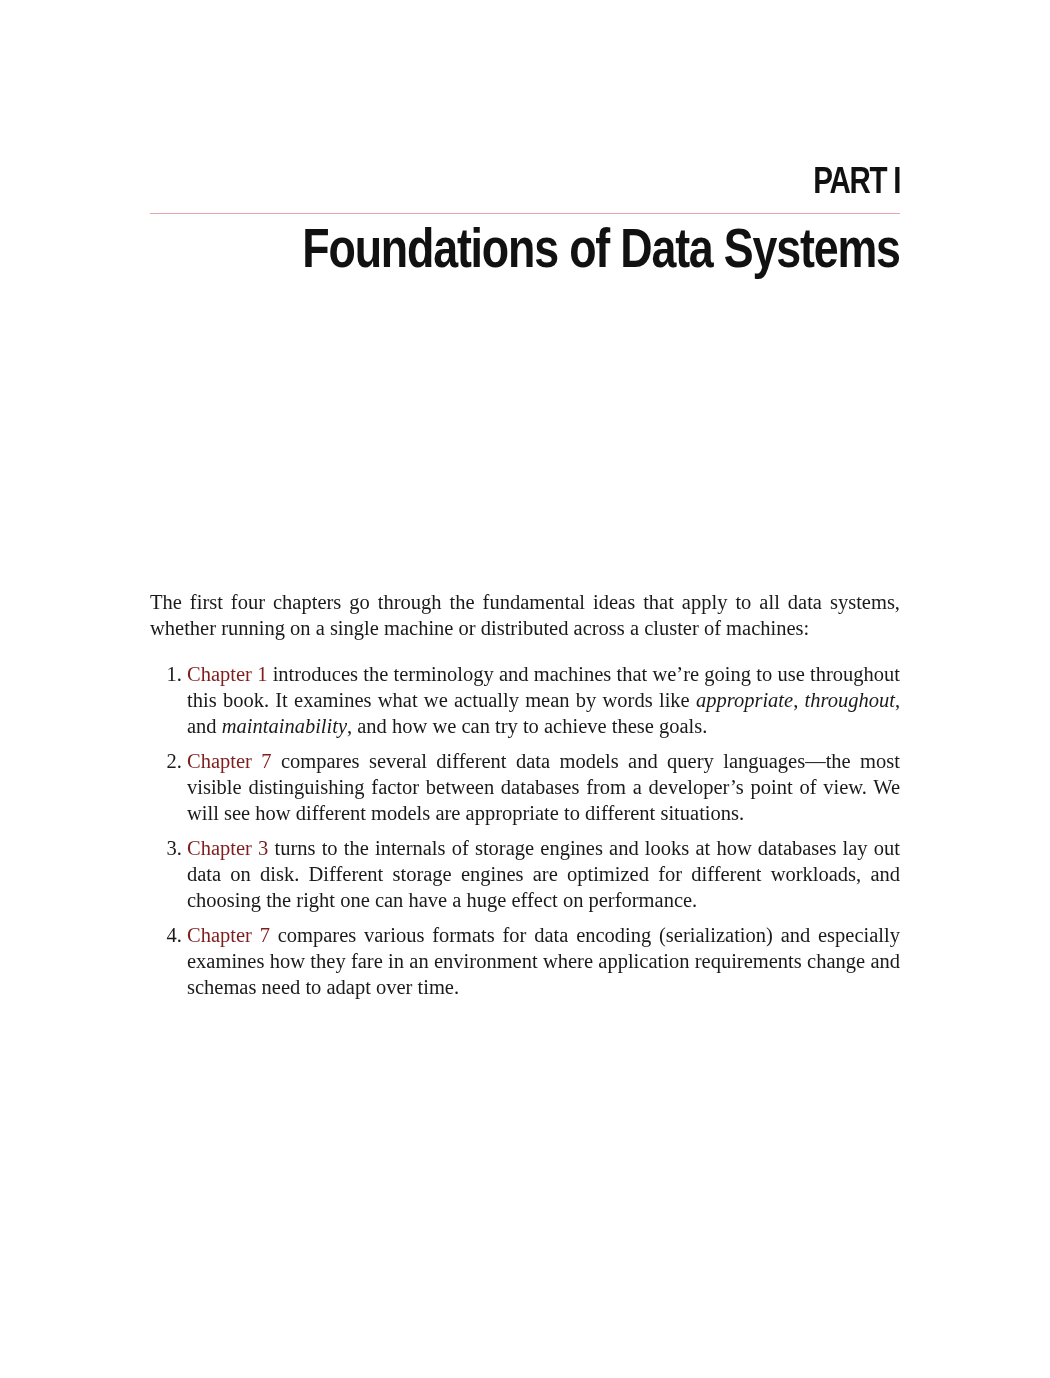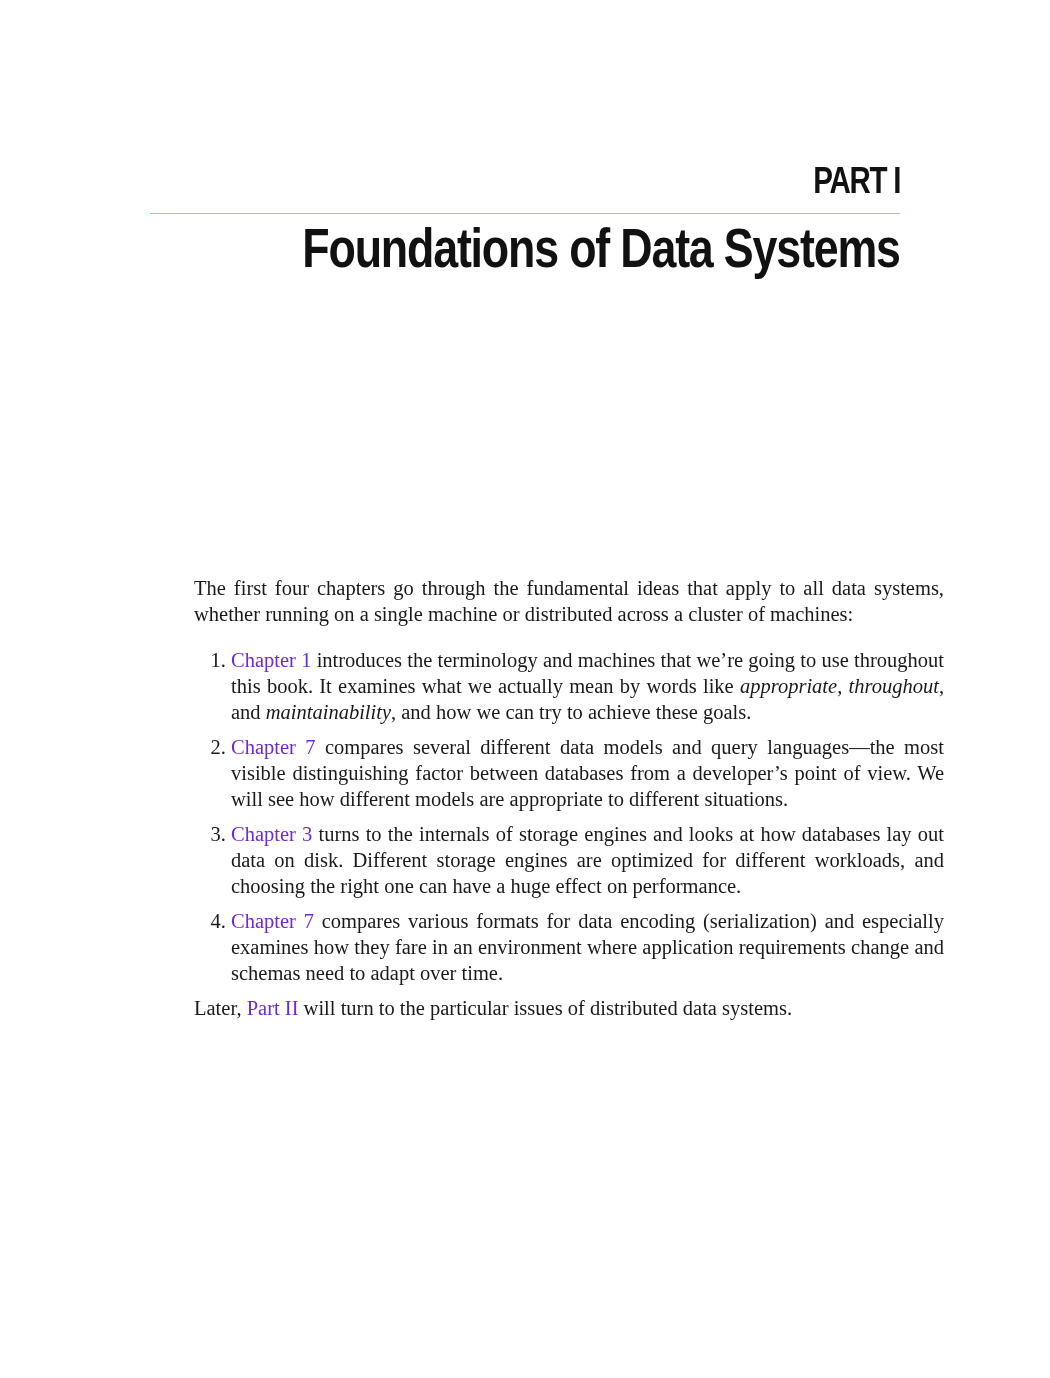--- a/index.html
+++ b/index.html
@@ -11,40 +11,39 @@
       color: #111;
     }
     .rule { position: absolute; left: 150px; width: 750px; top: 213px; height: 1px; background: #e8a4a8; }
     .part-title {
       position: absolute; right: 150px; top: 215px;
       font-family: "Liberation Sans", sans-serif; font-weight: bold;
       font-size: 56px; letter-spacing: -1.5px; transform: scaleX(0.8); transform-origin: right center;
       color: #111; white-space: nowrap;
     }
     .body {
-      position: absolute; left: 150px; width: 750px; top: 575px;
+      position: absolute; left: 150px; width: 750px; top: 589px;
       font-family: "Liberation Serif", serif; font-size: 20.5px; line-height: 26px;
-      color: #1a1a1a; text-align: justify; margin-left: 44px;
+      color: #1a1a1a; text-align: justify;
     }
     .body p { margin: 0; }
     ol { margin: 20px 0 0 0; padding: 0 0 0 37px; }
     ol li { margin-bottom: 9px; padding-left: 0; }
     ol li::marker { color: #1a1a1a; }
-    .link { color: #6d28d9; text-decoration: none; }
+    .link { color: #7f1d1d; text-decoration: none; }
     .later { margin-top: 20px; }
   </style>
 </head>
 <body>
 
 <div class="part-label">PART I</div>
 <div class="rule"></div>
 <div class="part-title">Foundations of Data Systems</div>
 
 <div class="body">
   <p>The first four chapters go through the fundamental ideas that apply to all data systems, whether running on a single machine or distributed across a cluster of machines:</p>
   <ol>
     <li><a class="link">Chapter 1</a><span> introduces the terminology and machines that we’re going to use throughout this book. It examines what we actually mean by words like </span><em>appropriate</em><span>, </span><em>throughout</em><span>, and </span><em>maintainability</em><span>, and how we can try to achieve these goals.</span></li>
     <li><a class="link">Chapter 7</a><span> compares several different data models and query languages—the most visible distinguishing factor between databases from a developer’s point of view. We will see how different models are appropriate to different situations.</span></li>
     <li><a class="link">Chapter 3</a><span> turns to the internals of storage engines and looks at how databases lay out data on disk. Different storage engines are optimized for different workloads, and choosing the right one can have a huge effect on performance.</span></li>
     <li><a class="link">Chapter 7</a><span> compares various formats for data encoding (serialization) and especially examines how they fare in an environment where application requirements change and schemas need to adapt over time.</span></li>
   </ol>
-  <p class="later"><span>Later, </span><a class="link">Part II</a><span> will turn to the particular issues of distributed data systems.</span></p>
 </div>
 
 </body></html>

